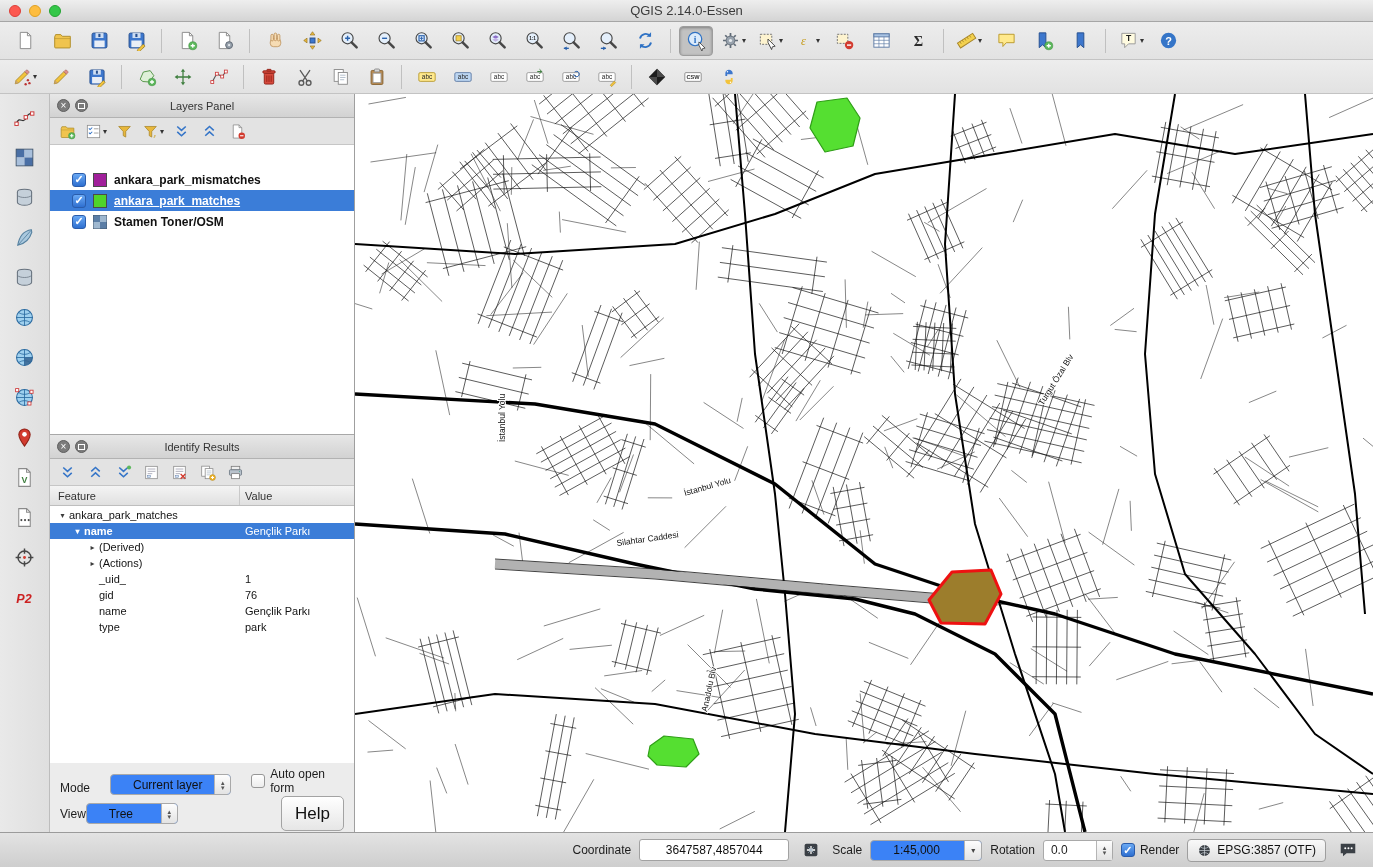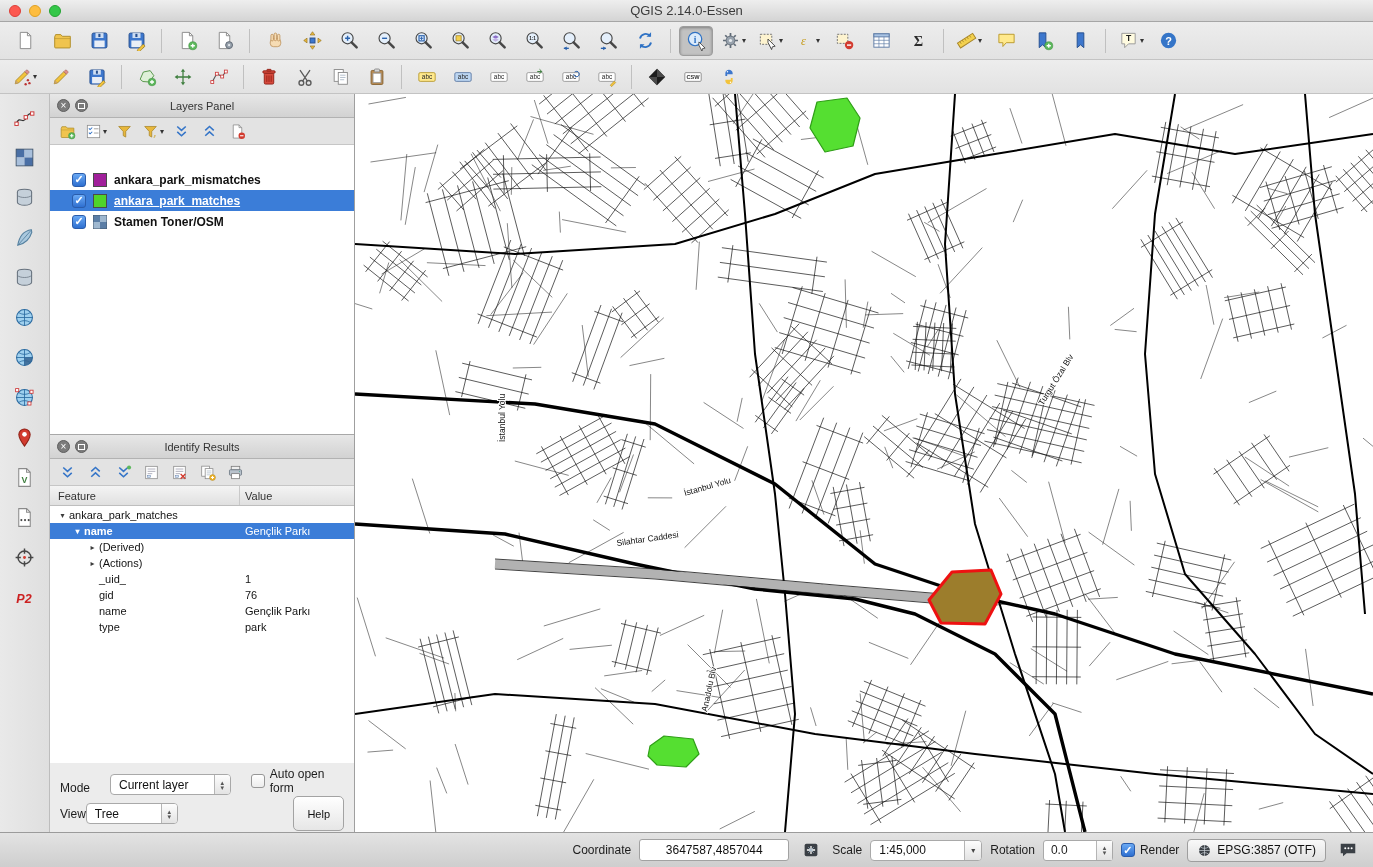--- a/index.html
+++ b/index.html
@@ -57,29 +57,29 @@
   .irow{height:16px;display:flex;align-items:center;color:#131313}
   .irow .fcell{width:190px;display:flex;align-items:center;flex:0 0 190px}
   .irow .vcell{flex:1;padding-left:5px;white-space:nowrap}
   .irow.selected{background:#3b7dd8;color:#fff}
   .irow.selected .fcell{font-weight:bold}
   .exp{width:13px;font-size:8px;text-align:center;color:#3c3c3c;flex:0 0 13px}
   .irow.selected .exp{color:#fff}
   .ir-mode{flex:0 0 32px;display:flex;align-items:flex-end;gap:20px;padding:0 10px}
   .ir-view{flex:0 0 37px;display:flex;align-items:center;padding:0 10px}
   .frm-label{font-size:12px;color:#1c1c1c}
-  .combo{height:21px;background:#ffffff;border:1px solid #a9a9a9;border-radius:4px;display:inline-flex;align-items:center;padding-left:8px;font-size:12px;color:#111;overflow:hidden}
+  .combo{height:21px;background:#3b82f6;border:1px solid #a9a9a9;border-radius:4px;display:inline-flex;align-items:center;padding-left:22px;font-size:12px;color:#111;overflow:hidden}
   .combo.mode{width:130px}
   .combo.view{width:92px}
   .combo .ctext{flex:1;white-space:nowrap}
   .stepper{width:16px;height:100%;border-left:1px solid #b5b5b5;background:linear-gradient(#fdfdfd,#e3e3e3);display:flex;flex-direction:column;align-items:center;justify-content:center;color:#555}
   .stepper::before{content:"▴";font-size:7px;line-height:5px}
   .stepper::after{content:"▾";font-size:7px;line-height:5px}
   .chk-inline{display:inline-flex;align-items:center;gap:5px;font-size:12px;color:#1c1c1c}
-  .help-btn{margin-left:auto;height:35px;padding:0 13px;background:linear-gradient(#ffffff,#e6e6e6);border:1px solid #a3a3a3;border-radius:5px;font-size:11px;color:#111;font-family:"Liberation Sans",sans-serif}
+  .help-btn{margin-left:auto;height:35px;padding:0 13px;background:linear-gradient(#ffffff,#e6e6e6);border:1px solid #a3a3a3;border-radius:5px;font-size:17px;color:#111;font-family:"Liberation Sans",sans-serif}
   
   .map{flex:1;min-width:0;position:relative;background:#fff}
   .map svg{display:block;width:100%;height:100%}
   
   .statusbar{flex:0 0 35px;background:linear-gradient(#e3e3e3,#cecece);border-top:1px solid #9b9b9b;display:flex;align-items:center;justify-content:flex-end;gap:8px;padding:0 12px;font-size:12px;color:#1d1d1d}
   .sb-label{white-space:nowrap}
   .sb-input{height:22px;width:150px;border:1px solid #a2a2a2;border-radius:3px;background:#fff;text-align:center;font:12px "Liberation Sans",sans-serif;color:#111}
   .sb-iconbtn{height:24px;width:27px;display:inline-flex;align-items:center;justify-content:center;background:transparent;border:none}
   .combo.scale{width:112px;height:21px}
   .ddbtn{width:17px;height:100%;border-left:1px solid #b5b5b5;background:linear-gradient(#fdfdfd,#e3e3e3);display:flex;align-items:center;justify-content:center;color:#444}

